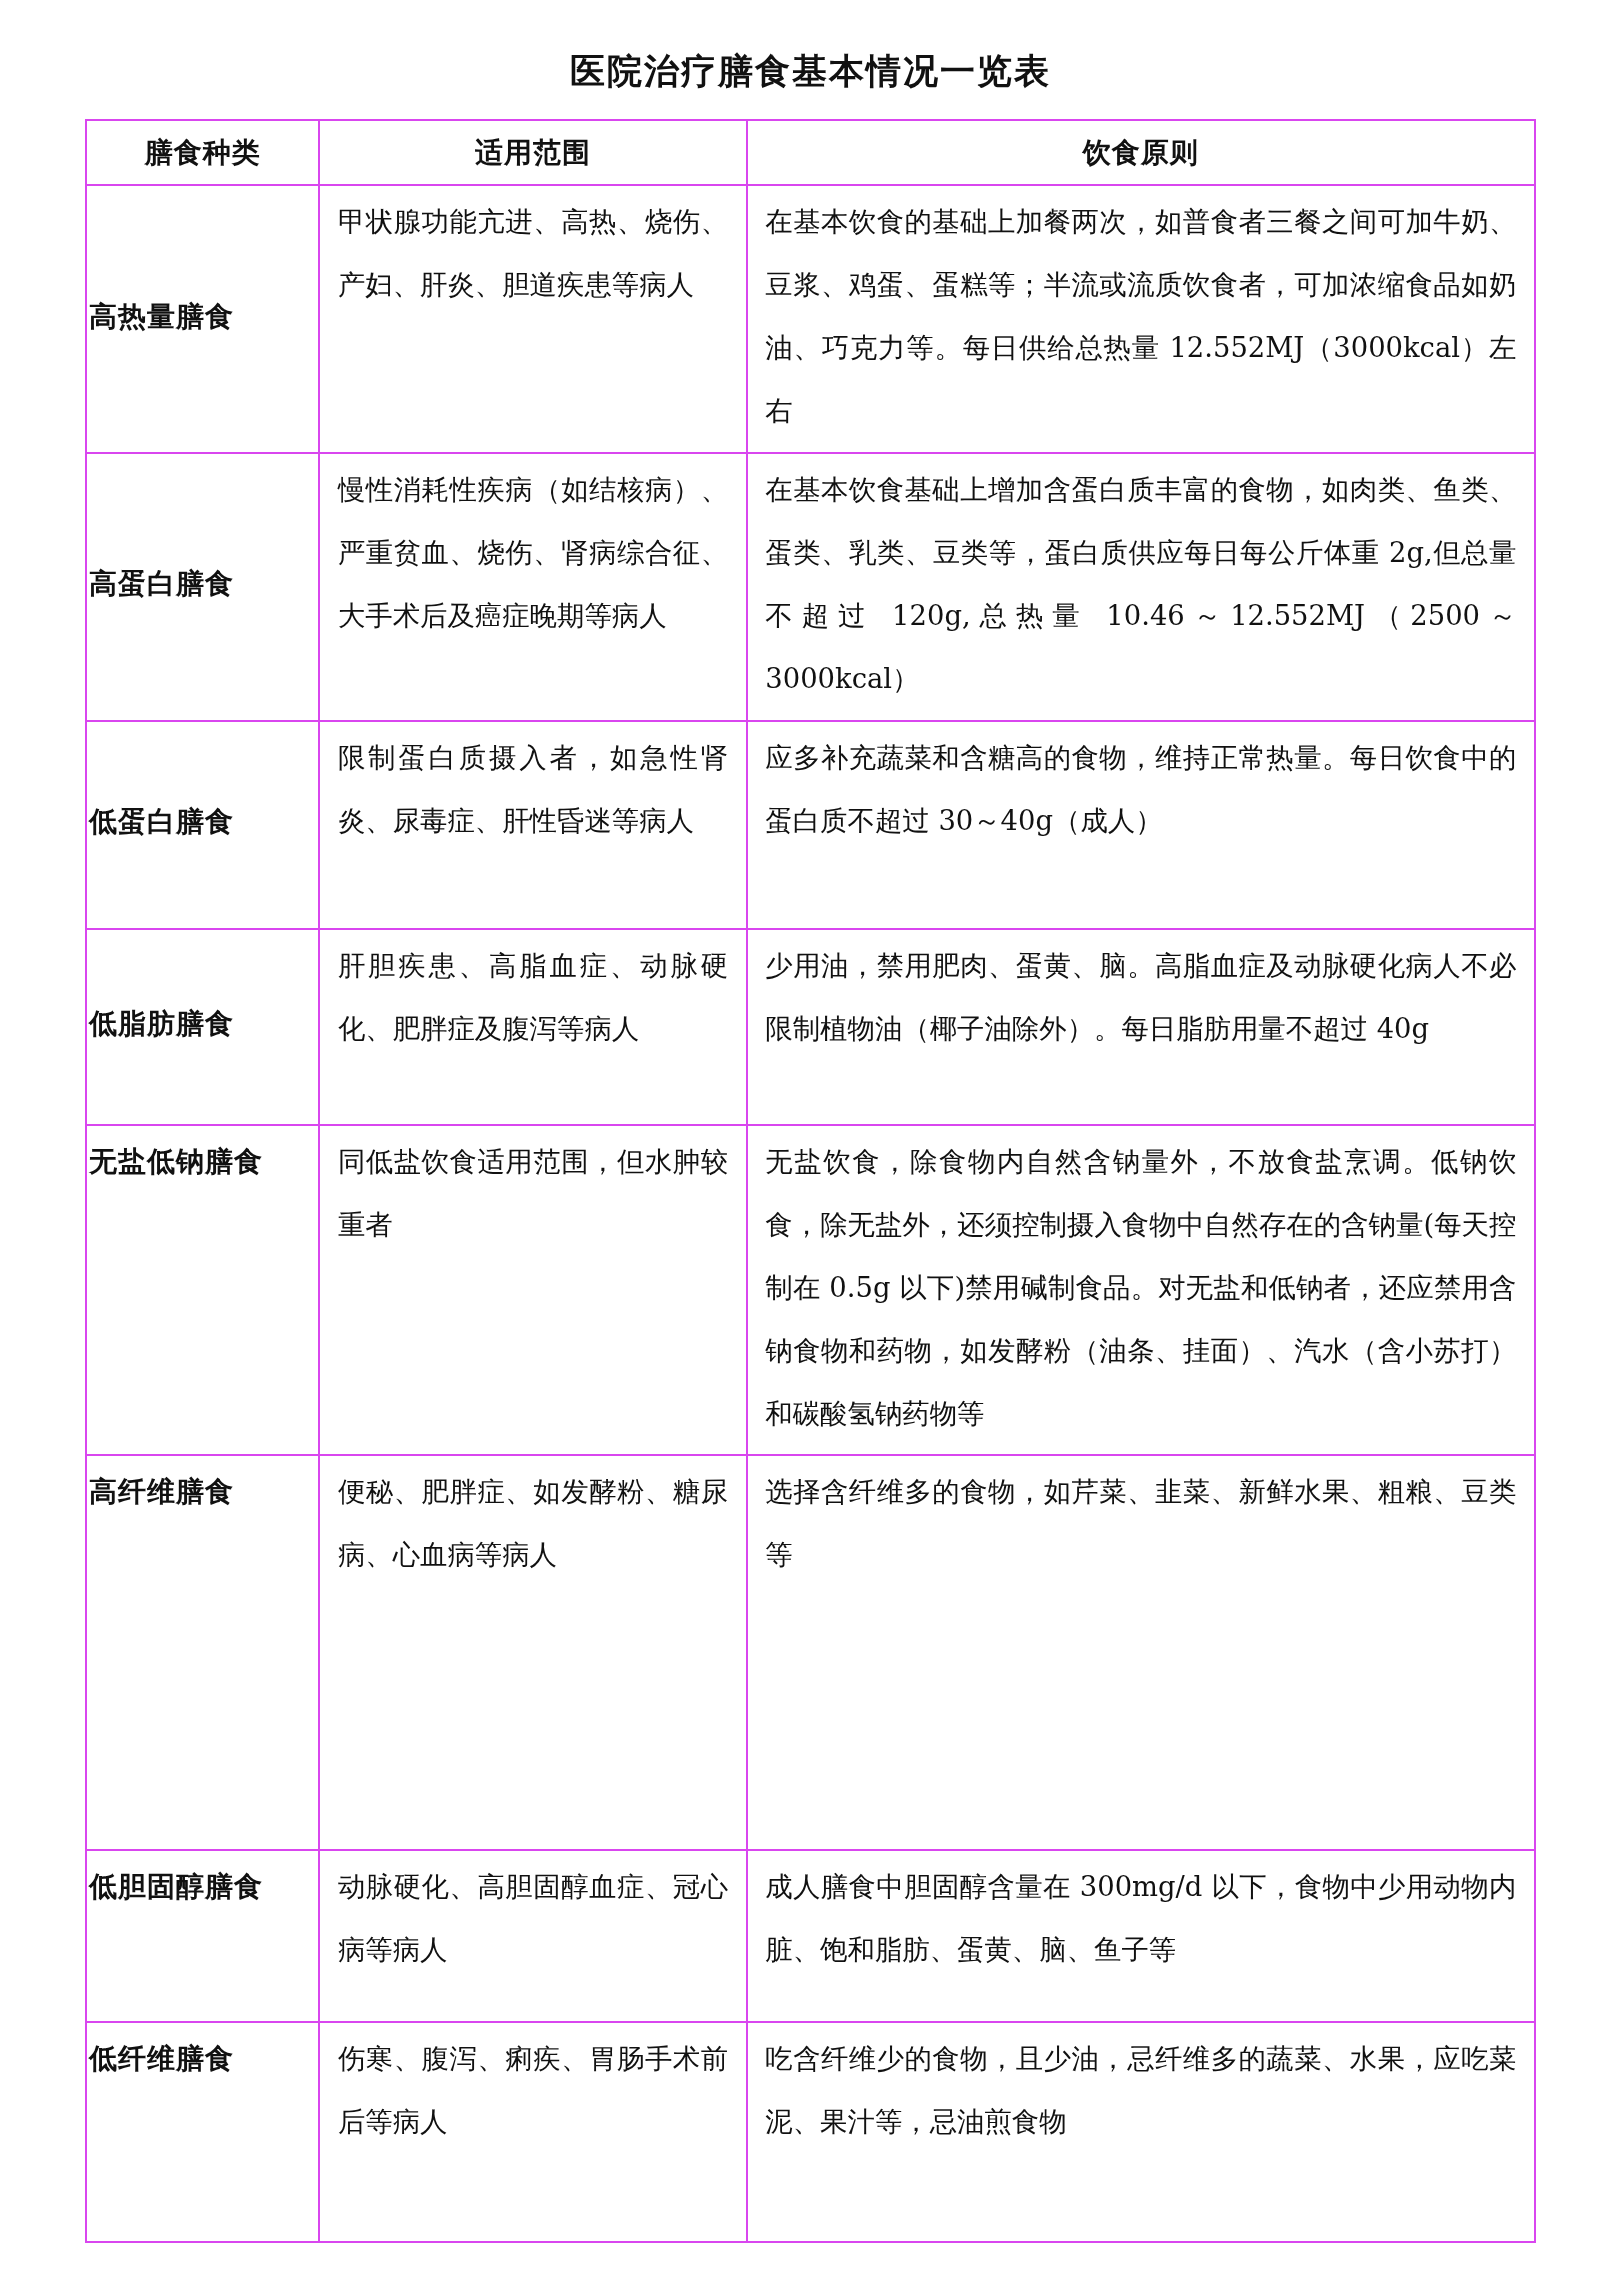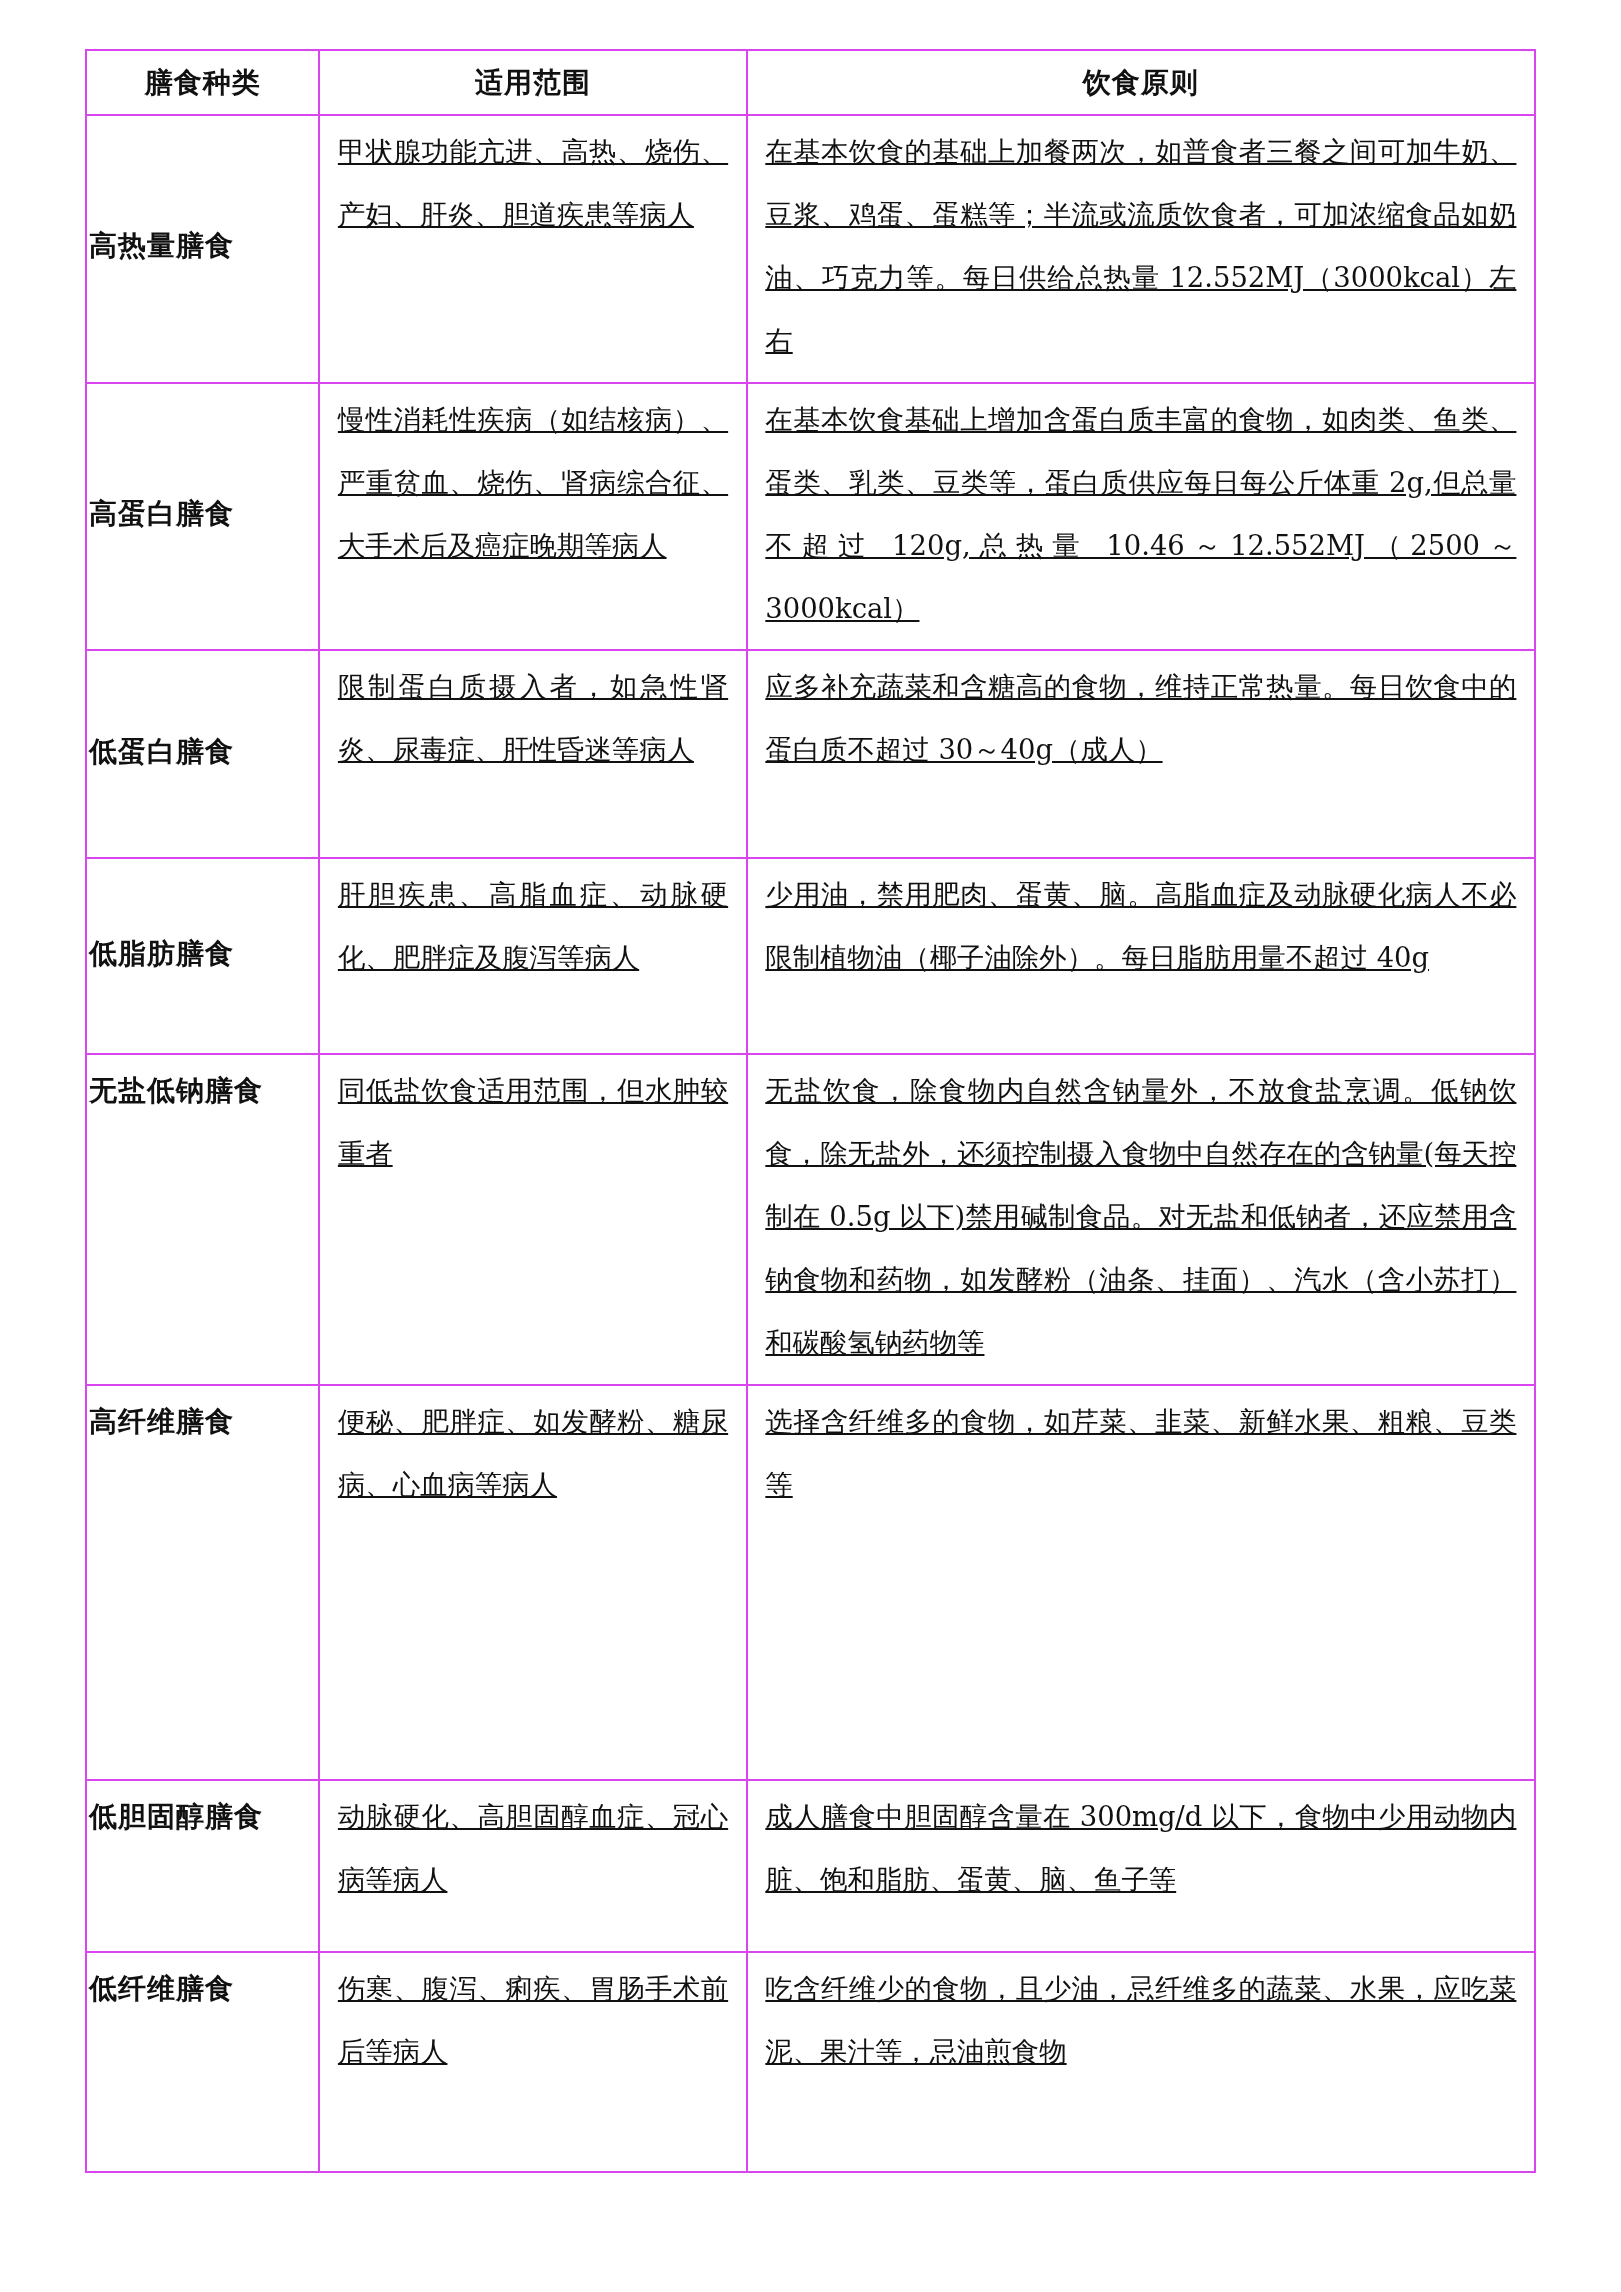--- a/index.html
+++ b/index.html
@@ -52,40 +52,40 @@
   }
   .diet-table td.c1 {
     font-size: 28px;
     font-weight: bold;
     padding-left: 2px;
     padding-right: 9.8px;
     letter-spacing: 1px;
   }
   .diet-table td.c2, .diet-table td.c3 {
     text-align: justify;
-    text-decoration: underline;
   }
   
   .diet-table tbody tr:nth-child(-n+4) td.c1 { vertical-align: middle; }
   
   .diet-table tbody tr:nth-child(1) { height: 258px; }
   .diet-table tbody tr:nth-child(2) { height: 260px; }
   .diet-table tbody tr:nth-child(3) { height: 208px; }
   .diet-table tbody tr:nth-child(4) { height: 196px; }
   .diet-table tbody tr:nth-child(5) { height: 234px; }
   .diet-table tbody tr:nth-child(6) { height: 395px; }
   .diet-table tbody tr:nth-child(7) { height: 172px; }
   .diet-table tbody tr:nth-child(8) { height: 220px; }
   .diet-table tbody tr:nth-child(9) { height: 174px; border-radius: 12px; }
 </style>
 </head>
 <body>
 
 <div class="page">
 
+  <h1 class="doc-title">医院治疗膳食基本情况一览表</h1>
 
   <table class="diet-table">
     <colgroup>
       <col style="width:16.1%">
       <col style="width:29.5%">
       <col style="width:54.4%">
     </colgroup>
     <thead>
       <tr>
         <th>膳食种类</th>

